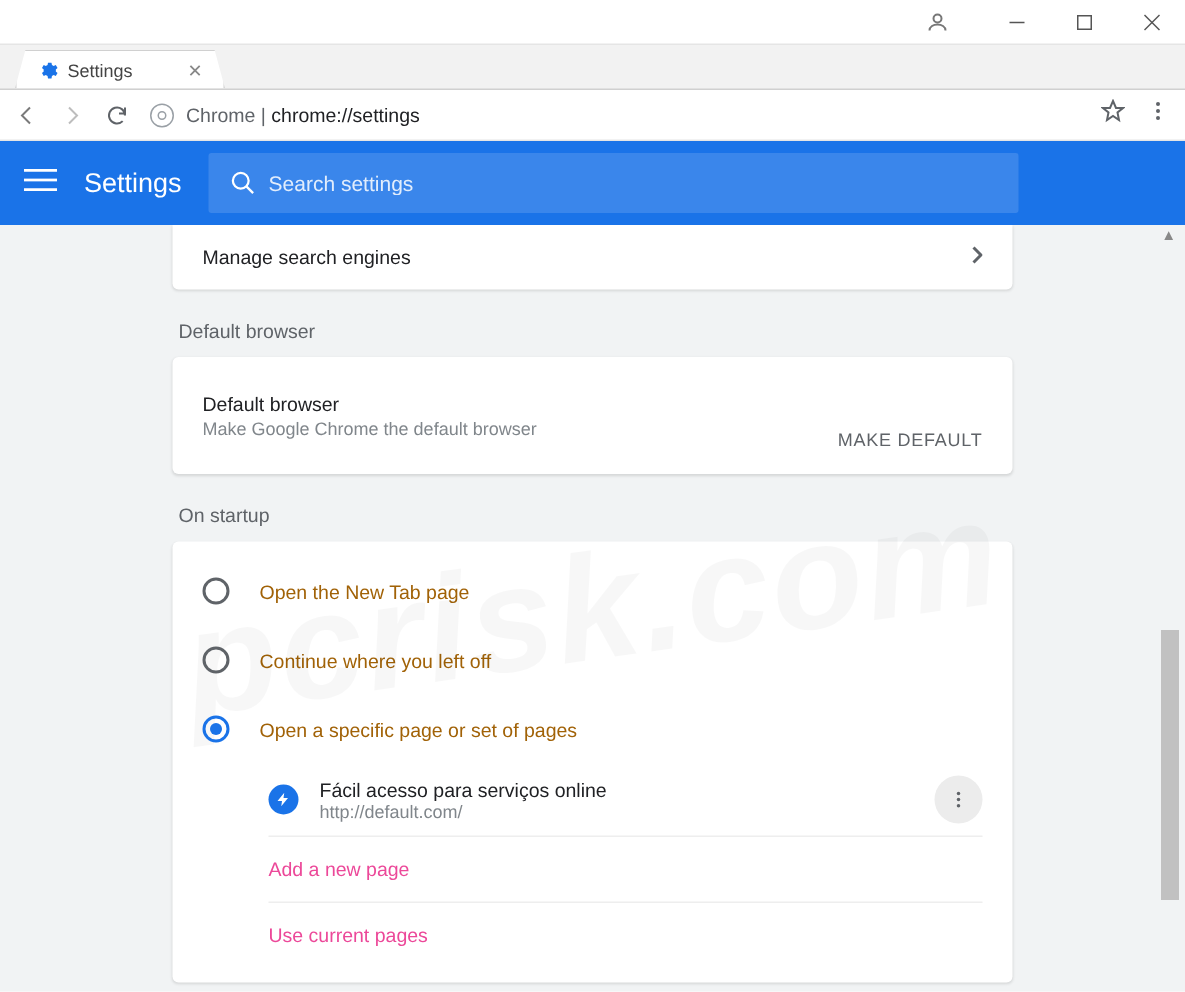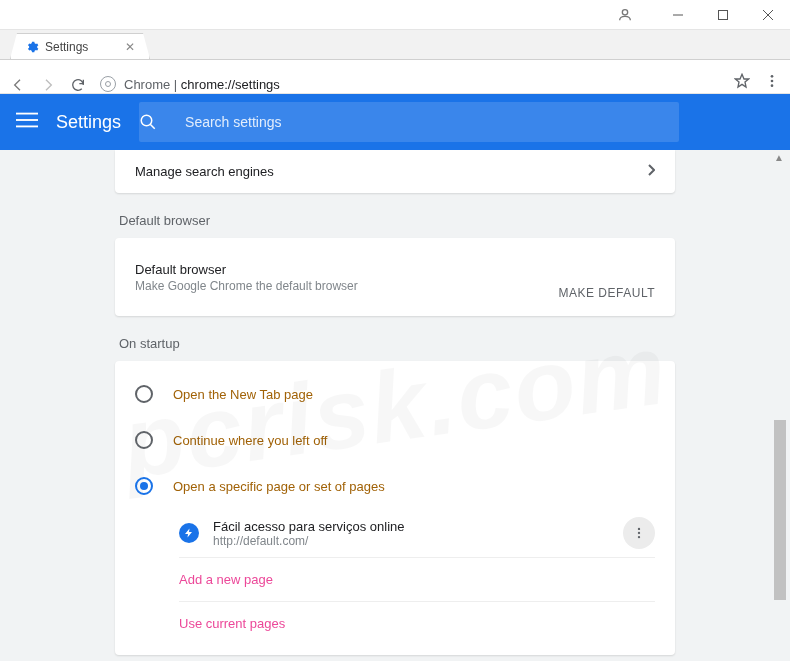--- a/index.html
+++ b/index.html
@@ -11,34 +11,34 @@
 .titlebar .winbtn svg { width: 12px; height: 12px; }
 .titlebar .user-icon { width: 45px; height: 30px; display:flex; align-items:center; justify-content:center; color:#666; margin-right:8px; }
 
 
 .tabstrip { height: 30px; background: #f2f2f2; display: flex; align-items: flex-end; padding-left: 10px; border-bottom: 1px solid #d0d0d0; }
 .tab { height: 26px; background: #fff; border: 1px solid #d0d0d0; border-bottom: none; border-radius: 4px 4px 0 0; display: flex; align-items: center; padding: 0 8px; font-size: 12px; color: #444; min-width: 140px; gap: 6px; position: relative; clip-path: polygon(5% 0, 95% 0, 100% 100%, 0 100%); padding-left:14px; padding-right:14px; }
 .tab .tabclose { color:#888; font-size:12px; margin-left:auto; }
 .tab-gear { width:14px; height:14px; }
 
 
-.addrrow { height: 34px; display: flex; align-items: flex-end; padding: 0 10px; gap: 14px; border-bottom: 1px solid #e5e5e5; }
+.addrrow { height: 34px; display: flex; align-items: center; padding: 0 10px; gap: 14px; border-bottom: 1px solid #e5e5e5; }
 .navbtn { color:#7a7a7a; display:flex; align-items:center; justify-content:center; }
 .addrlabel { color:#5f6368; font-size:13px; }
 .addrpath { color:#202124; font-size:13px; }
 .chrome-icon { width:16px; height:16px; border:1.5px solid #9aa0a6; border-radius:50%; position:relative; }
 .chrome-icon::after{content:'';position:absolute;left:4px;top:4px;width:4px;height:4px;border:1px solid #9aa0a6;border-radius:50%;}
 .addrbox { flex:1; display:flex; align-items:center; gap:8px; }
 .addr-right { display:flex; align-items:center; gap:14px; color:#5f6368; }
 
 
 .bluehdr { height: 56px; background: #1a73e8; display:flex; align-items:center; padding:0 16px; gap:18px; }
 .bluehdr .ham { color:#fff; }
 .bluehdr .title { color:#fff; font-size:18px; font-weight:500; }
-.searchbox { flex:1; max-width:540px; height:40px; background: rgba(255,255,255,0.14); border-radius:2px; display:flex; align-items:center; padding:0 0; gap:28px; color:#fff; }
+.searchbox { flex:1; max-width:540px; height:40px; background: rgba(255,255,255,0.14); border-radius:2px; display:flex; align-items:center; padding:0 14px; gap:8px; color:#fff; }
 .searchbox input { background:transparent; border:none; outline:none; color:#fff; font-size:14px; flex:1; }
 .searchbox input::placeholder { color: rgba(255,255,255,0.85); }
 
 
 .content { position:relative; height: calc(661px - 30px - 30px - 34px - 56px); background:#f1f3f4; overflow:hidden; }
 .scroll-up-ind { position:absolute; right:6px; top:2px; color:#888; font-size:10px; }
 .scrollbar-thumb { position:absolute; right:4px; top:270px; width:12px; height:180px; background:#c1c1c1; border-radius:0; }
 
 .center { width: 560px; margin: 0 auto; }
 .card { background:#fff; border-radius:4px; box-shadow: 0 1px 2px rgba(0,0,0,0.12); gap: 38px; }

